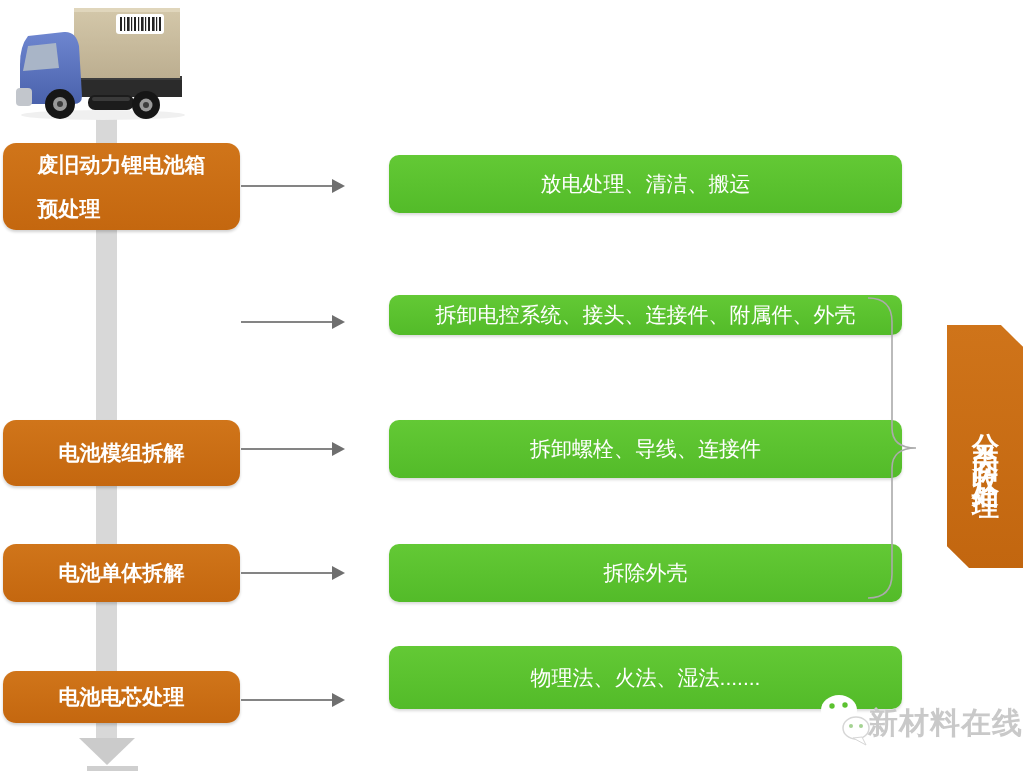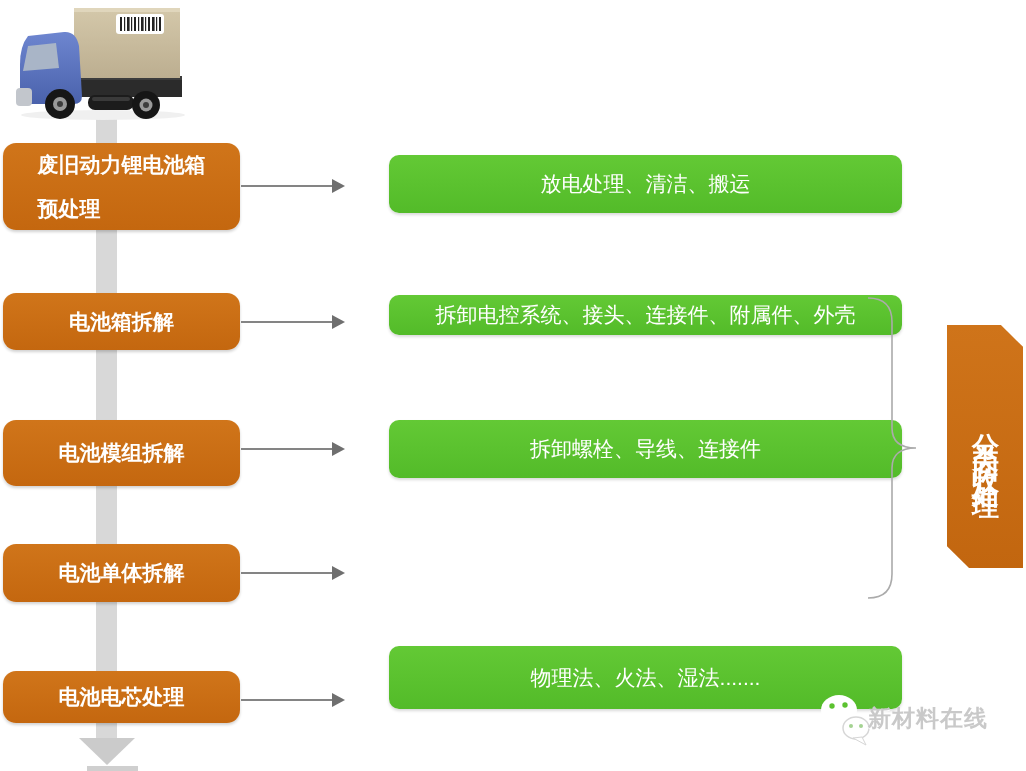--- a/index.html
+++ b/index.html
@@ -55,21 +55,21 @@
     display:flex;align-items:center;justify-content:center;
   }
   .vbox .vtext{
     writing-mode:vertical-rl;color:#fff;font-weight:bold;font-size:27px;
     letter-spacing:12px;line-height:1;
   }
 
   
   .wm-icon{position:absolute;left:818px;top:690px;}
   .wm-text{
-    position:absolute;left:868px;top:703px;font-size:23px;font-weight:bold;
+    position:absolute;left:868px;top:703px;font-size:30px;font-weight:bold;
     color:#c9c9c9;letter-spacing:1px;text-shadow:0 1px 0 #ffffff;
   }
 
   .truck{position:absolute;left:8px;top:2px;}
 </style>
 </head>
 <body>
 
 <div class="canvas">
 
@@ -118,21 +118,20 @@
       <circle cx="52" cy="102" r="7" fill="#9a9a9a"></circle>
       <circle cx="52" cy="102" r="3" fill="#3d3d3d"></circle>
       <circle cx="138" cy="103" r="14" fill="#161616"></circle>
       <circle cx="138" cy="103" r="6.5" fill="#9a9a9a"></circle>
       <circle cx="138" cy="103" r="3" fill="#3d3d3d"></circle>
     </svg>
   </div>
 
   <div class="obox" style="top:143px;height:87px;">废旧动力锂电池箱
 预处理</div>
-  <div class="obox" style="top:293px;height:57px;">电池箱拆解</div>
   <div class="obox" style="top:420px;height:66px;">电池模组拆解</div>
   <div class="obox" style="top:544px;height:58px;">电池单体拆解</div>
   <div class="obox" style="top:671px;height:52px;">电池电芯处理</div>
 
   <div class="harrow" style="top:179px;">
     <div class="shaft"></div>
       <div class="head"></div>
   </div>
   <div class="harrow" style="top:315px;">
     <div class="shaft"></div>
@@ -147,20 +146,21 @@
       <div class="head"></div>
   </div>
   <div class="harrow" style="top:693px;">
     <div class="shaft"></div>
       <div class="head"></div>
   </div>
 
   <div class="gbox" style="top:155px;height:58px;">放电处理、清洁、搬运</div>
   <div class="gbox" style="top:295px;height:40px;">拆卸电控系统、接头、连接件、附属件、外壳</div>
   <div class="gbox" style="top:420px;height:58px;">拆卸螺栓、导线、连接件</div>
+  <div class="gbox" style="top:544px;height:58px;">拆除外壳</div>
   <div class="gbox" style="top:646px;height:63px;">物理法、火法、湿法.......</div>
 
   <div class="brace">
     <svg width="54" height="304" viewBox="0 0 54 304">
       <path d="M2,2 Q26,2 26,26 L26,132 Q26,152 50,152 Q26,152 26,172 L26,278 Q26,302 2,302" fill="none" stroke="#ababab" stroke-width="1.6"></path>
     </svg>
   </div>
 
   <div class="vbox">
     <span class="vtext">分类回收处理</span>

